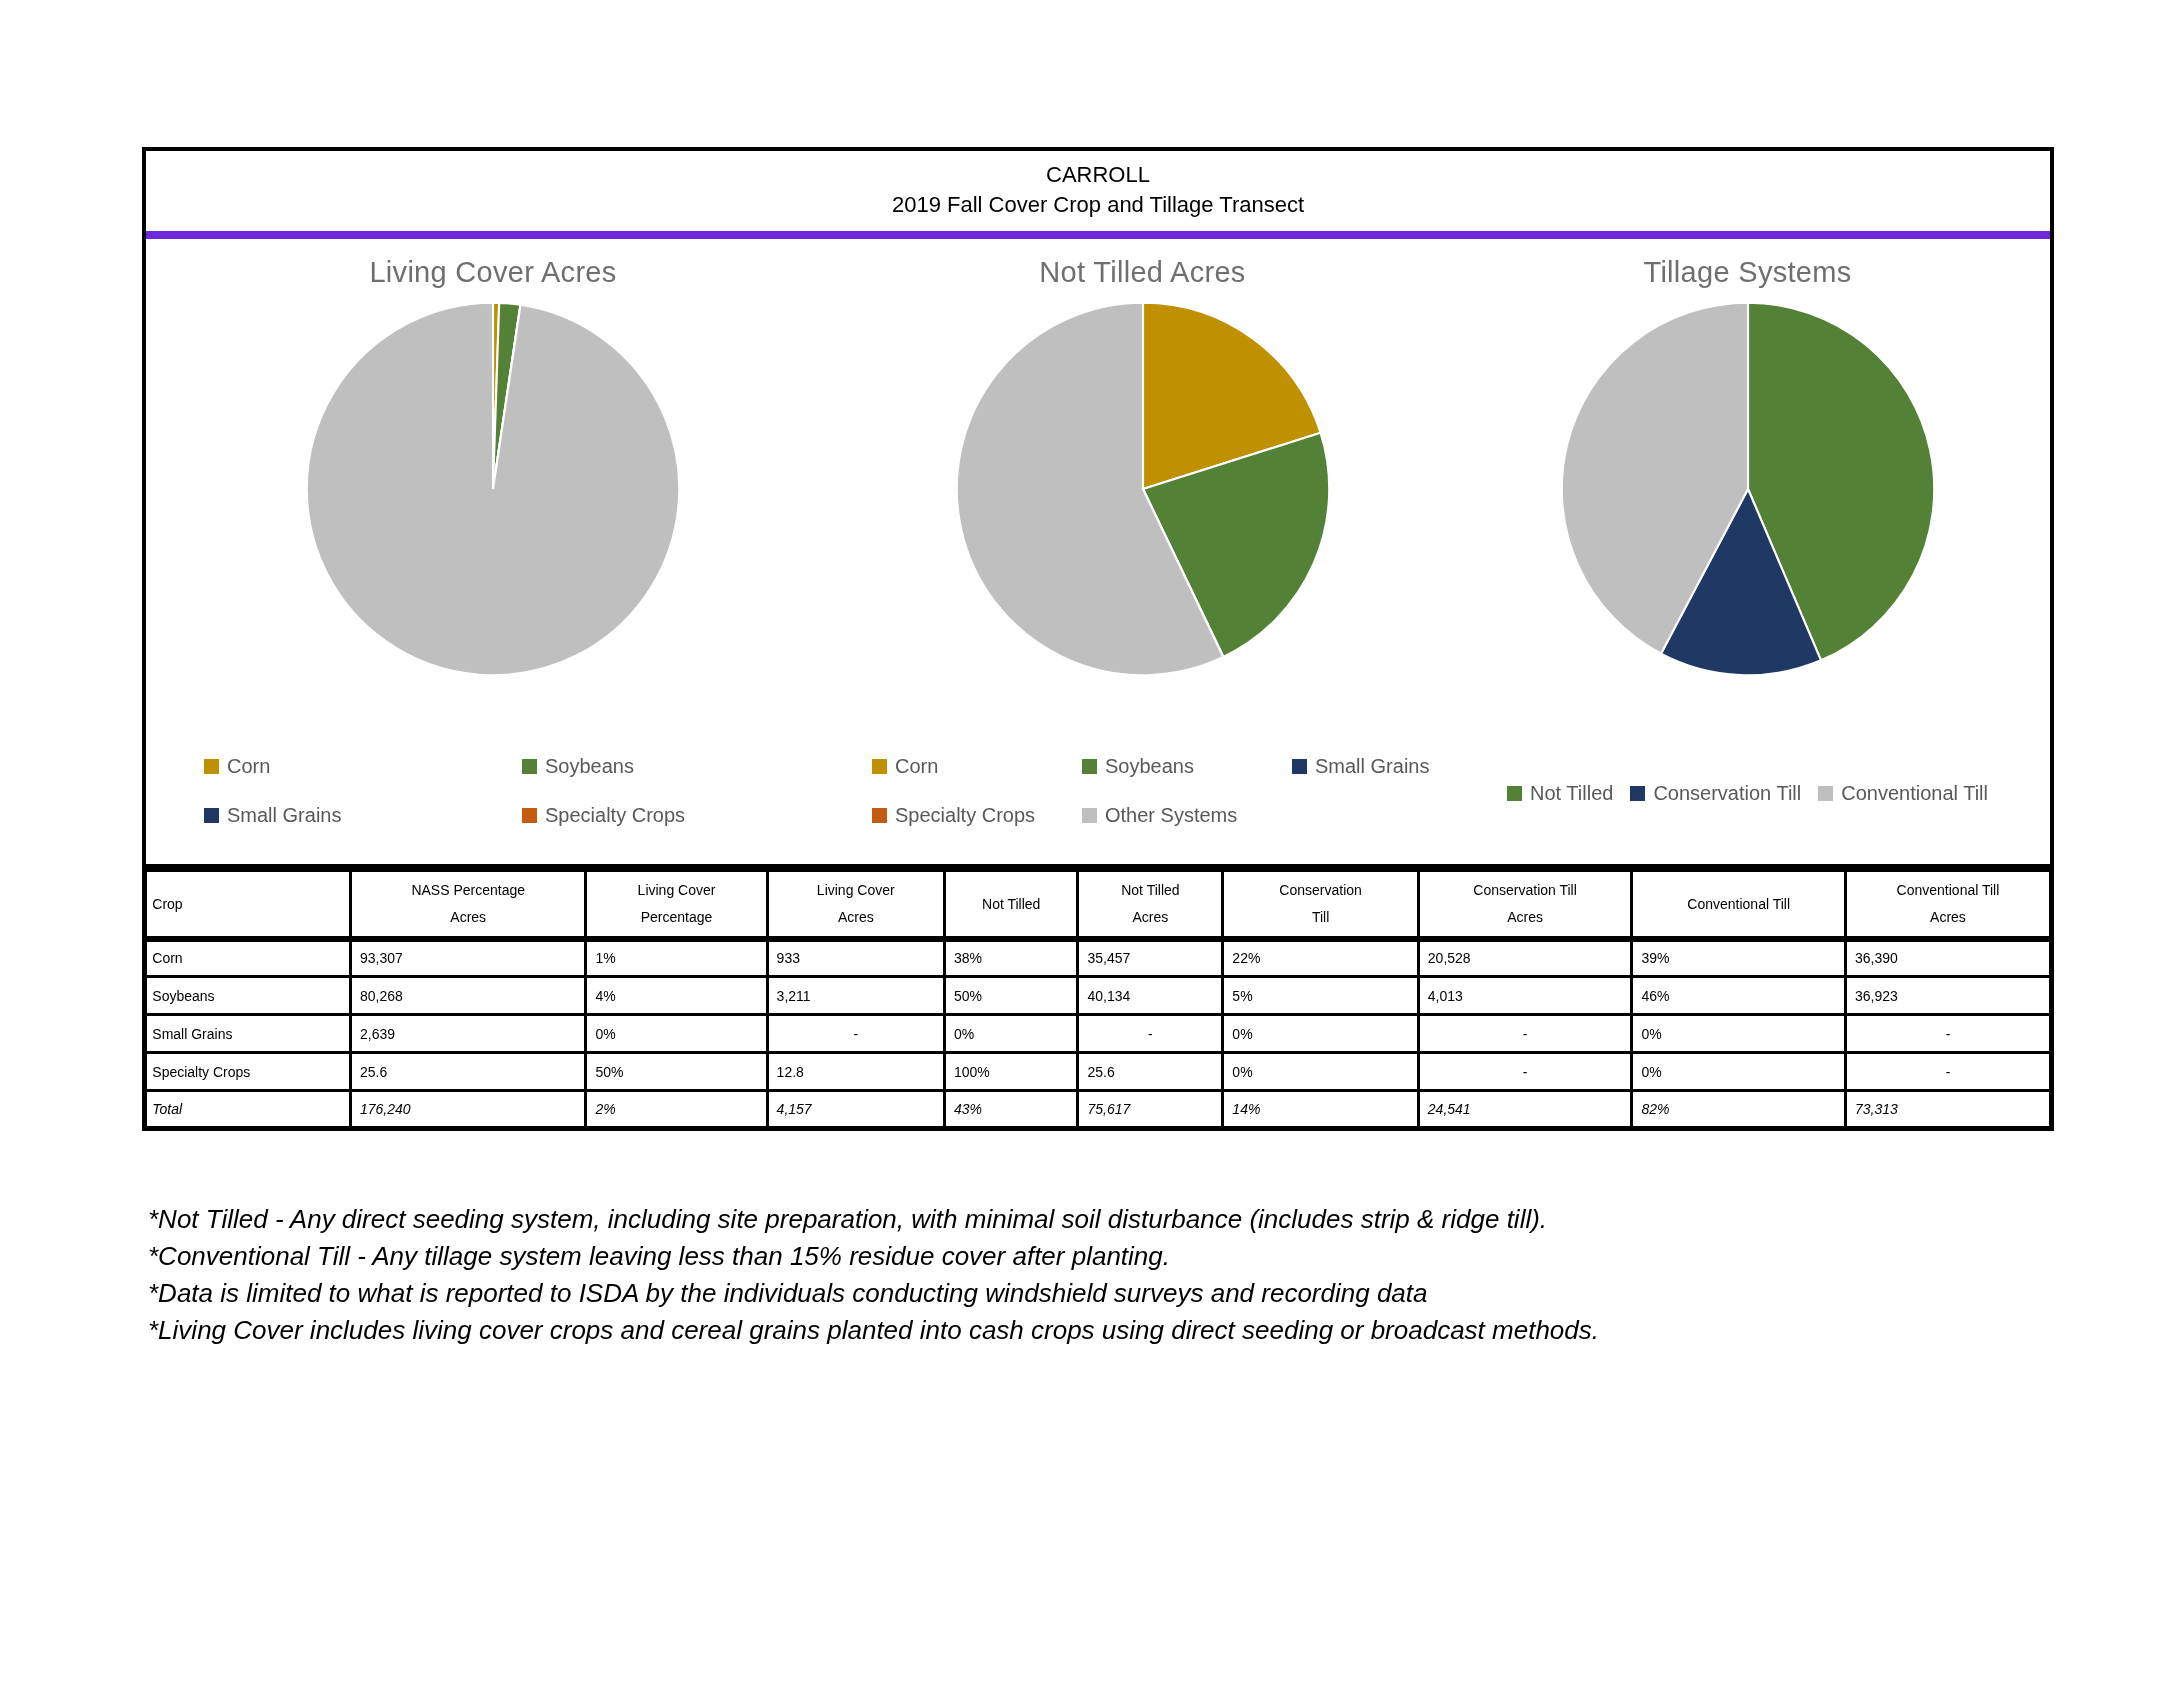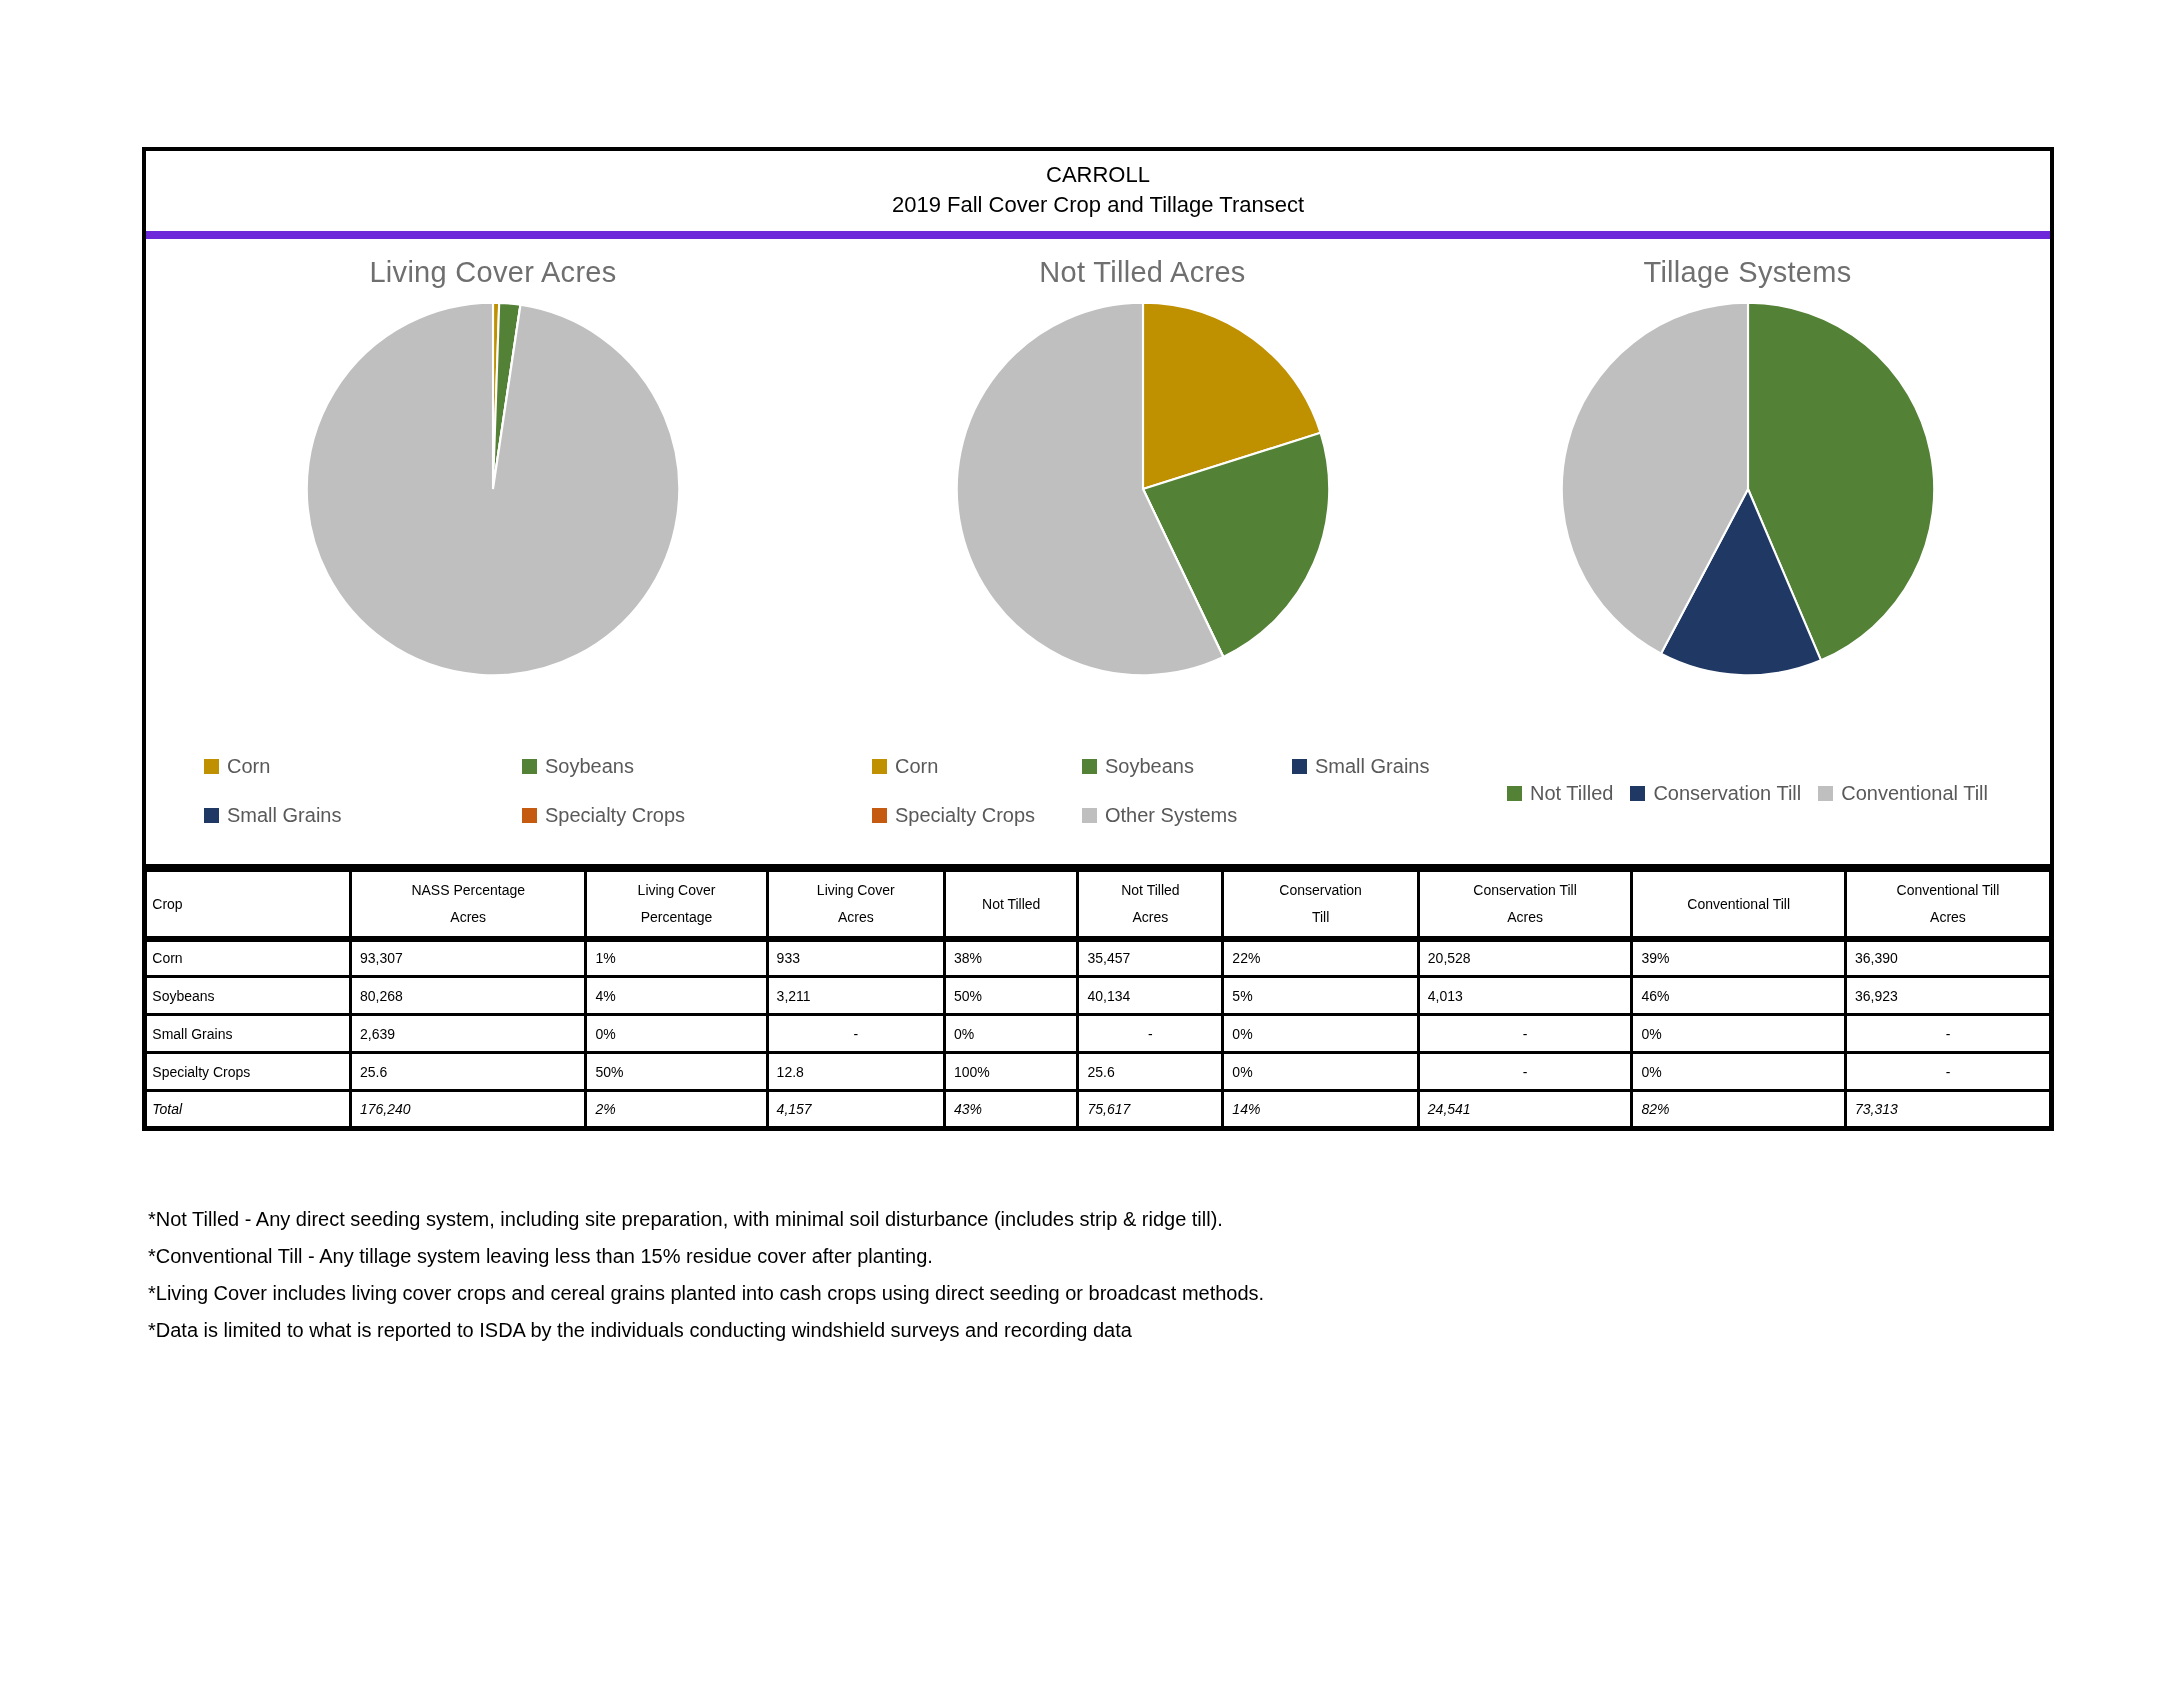--- a/index.html
+++ b/index.html
@@ -34,21 +34,21 @@
   .data-table thead th{border-bottom:6px solid #000;font-weight:normal;text-align:center;
                        vertical-align:middle;white-space:pre-line;line-height:26.5px;padding:5.3px 4px;}
   .data-table thead th.first{text-align:left;padding-left:5.3px;}
   .data-table td{height:38px;padding:0 8px;vertical-align:middle;}
   .data-table td.num{text-align:left;}
   .data-table td.name{text-align:left;padding-left:5.3px;}
   .data-table td.dash{text-align:center;}
   .data-table tr.total td{font-weight:normal;font-style:italic;}
 
   
-  .footnotes{position:absolute;left:148px;top:1201px;font-size:20px;line-height:37px;}
+  .footnotes{position:absolute;left:148px;top:1201px;font-size:26px;line-height:37px;font-style:italic;}
 </style>
 </head>
 <body>
 
 <div class="page">
 
   <div class="main-box">
     <div class="title-box">
       <div class="title-line">CARROLL</div>
       <div class="title-line">2019 Fall Cover Crop and Tillage Transect</div>
@@ -231,18 +231,18 @@
           <td class="num">24,541</td>
           <td class="num">82%</td>
           <td class="num">73,313</td>
         </tr>
       </tbody>
   </table>
 
   <div class="footnotes" id="footnotes">
       <div>*Not Tilled - Any direct seeding system, including site preparation, with minimal soil disturbance (includes strip &amp; ridge till).</div>
       <div>*Conventional Till - Any tillage system leaving less than 15% residue cover after planting.</div>
+      <div>*Data is limited to what is reported to ISDA by the individuals conducting windshield surveys and recording data</div>
       <div>*Living Cover includes living cover crops and cereal grains planted into cash crops using direct seeding or broadcast methods.</div>
-      <div>*Data is limited to what is reported to ISDA by the individuals conducting windshield surveys and recording data</div>
     </div>
 
 </div>
 
 
 </body></html>

